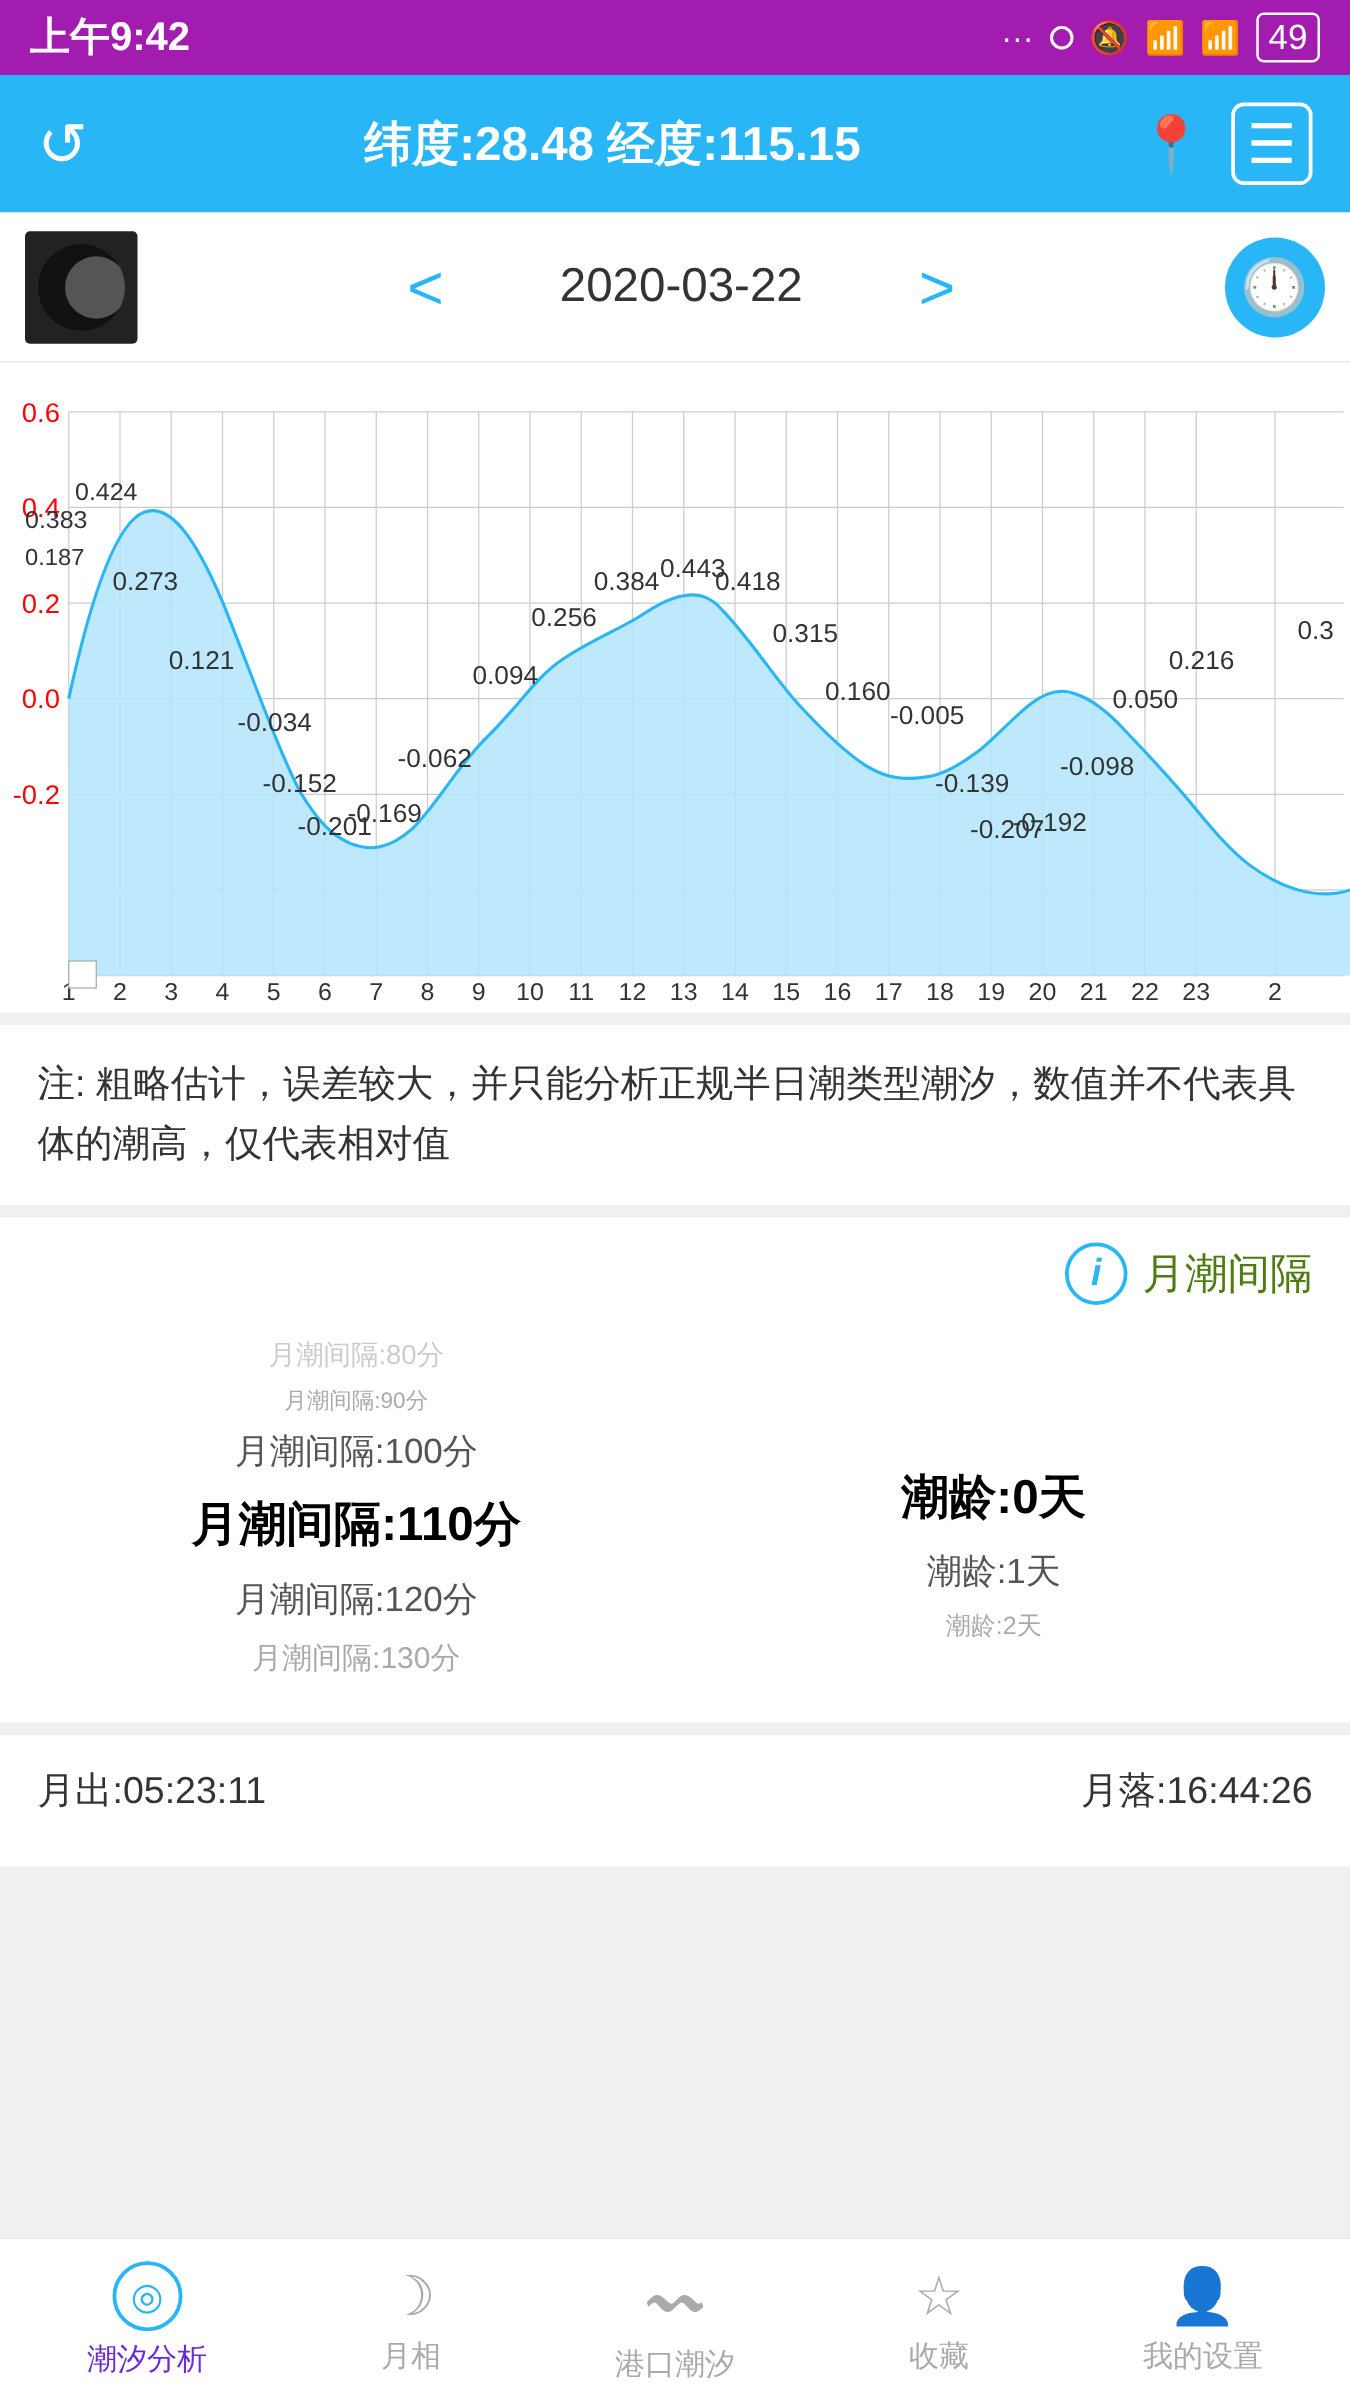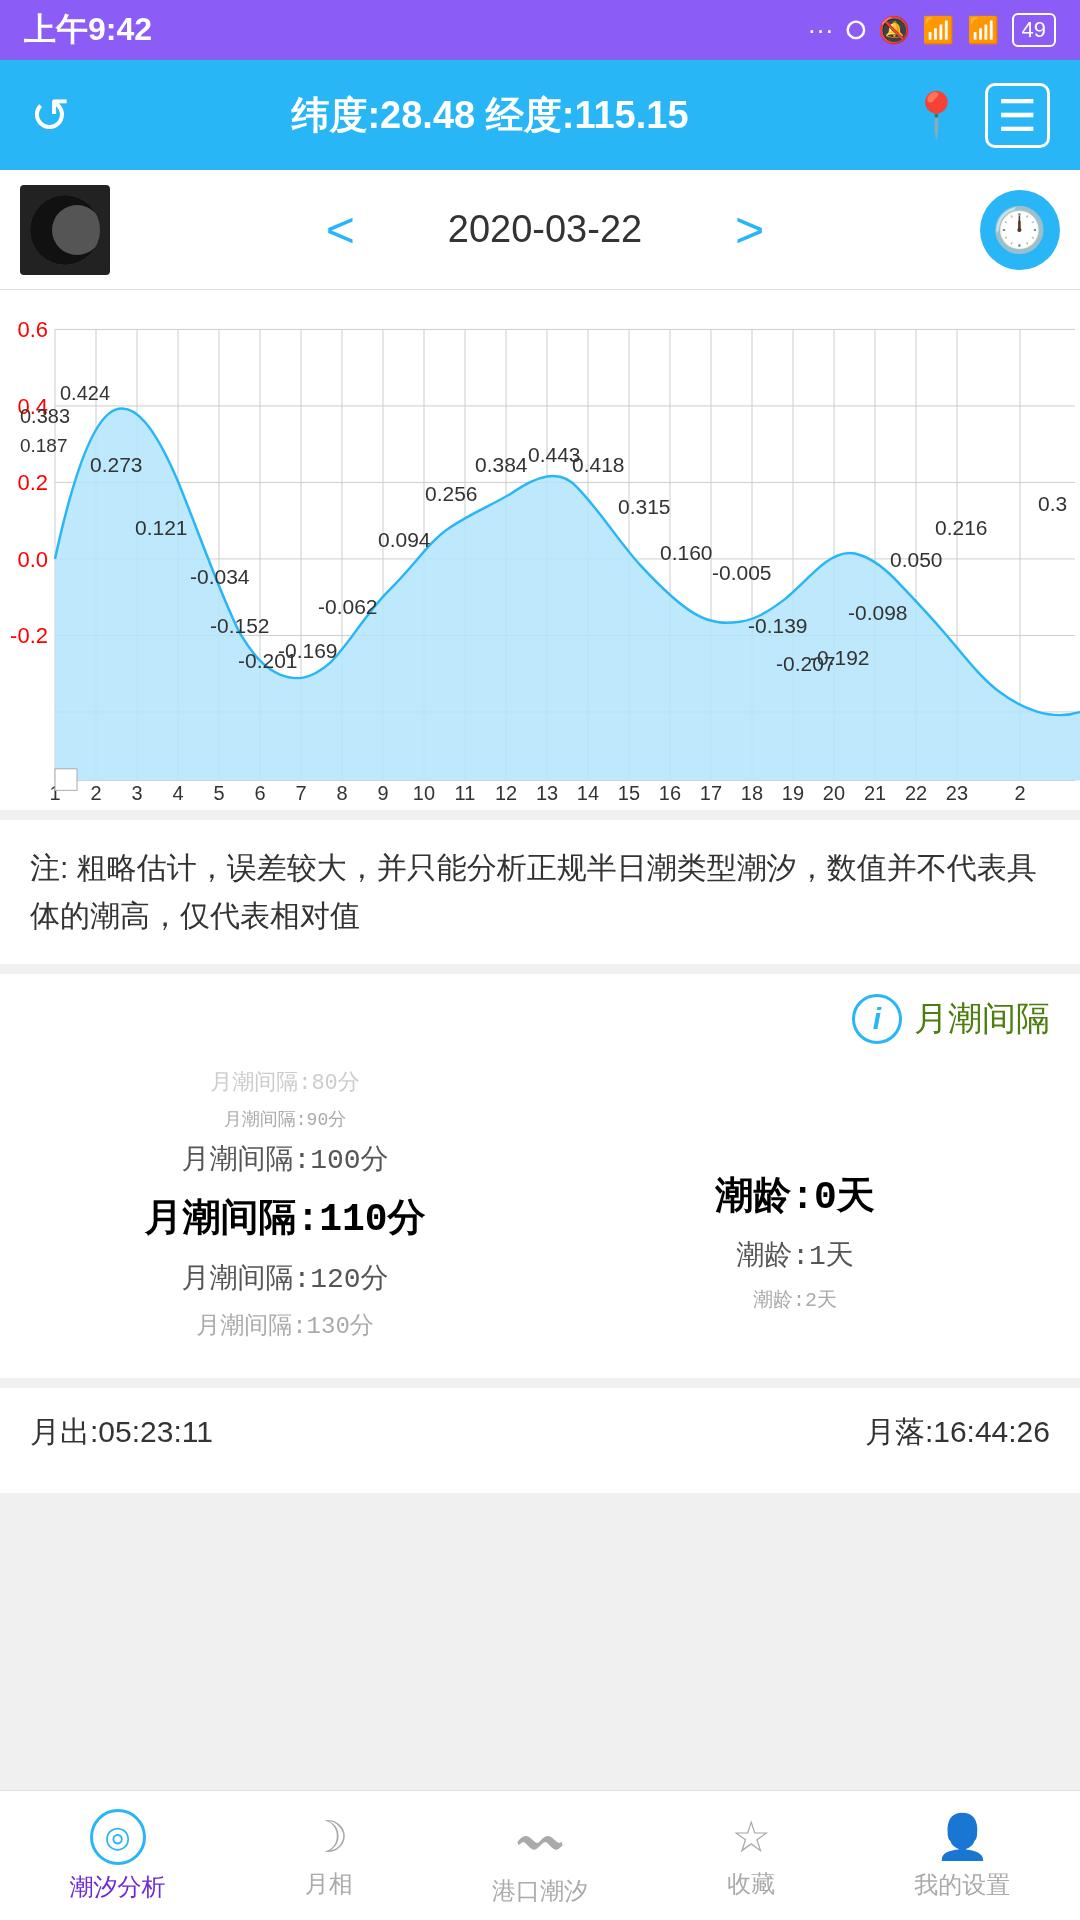--- a/index.html
+++ b/index.html
@@ -7,21 +7,21 @@
     body {
       width: 1080px;
       min-height: 1920px;
       font-family: -apple-system, "PingFang SC", "Microsoft YaHei", sans-serif;
       background: #f0f0f0;
       overflow-x: hidden;
     }
 
     
     .status-bar {
-      background: #8b5cf6;
+      background: #a21caf;
       height: 60px;
       display: flex;
       align-items: center;
       justify-content: space-between;
       padding: 0 24px;
     }
     .status-time {
       color: white;
       font-size: 32px;
       font-weight: 600;
@@ -30,21 +30,21 @@
       display: flex;
       align-items: center;
       gap: 12px;
       color: white;
       font-size: 26px;
     }
     .battery-box {
       border: 2px solid white;
       border-radius: 6px;
       padding: 2px 8px;
-      font-size: 22px;
+      font-size: 28px;
       color: white;
     }
 
     
     .header {
       background: #29b6f6;
       height: 110px;
       display: flex;
       align-items: center;
       justify-content: space-between;
@@ -196,21 +196,20 @@
       justify-content: space-between;
     }
     .tidal-col {
       flex: 1;
     }
     .tidal-item {
       text-align: center;
       color: #999;
       font-size: 24px;
       line-height: 1.8;
-      font-family: Liberation Mono, monospace;
     }
     .tidal-item.active {
       color: #000;
       font-size: 38px;
       font-weight: bold;
     }
     .tidal-item.near {
       color: #555;
       font-size: 28px;
     }

